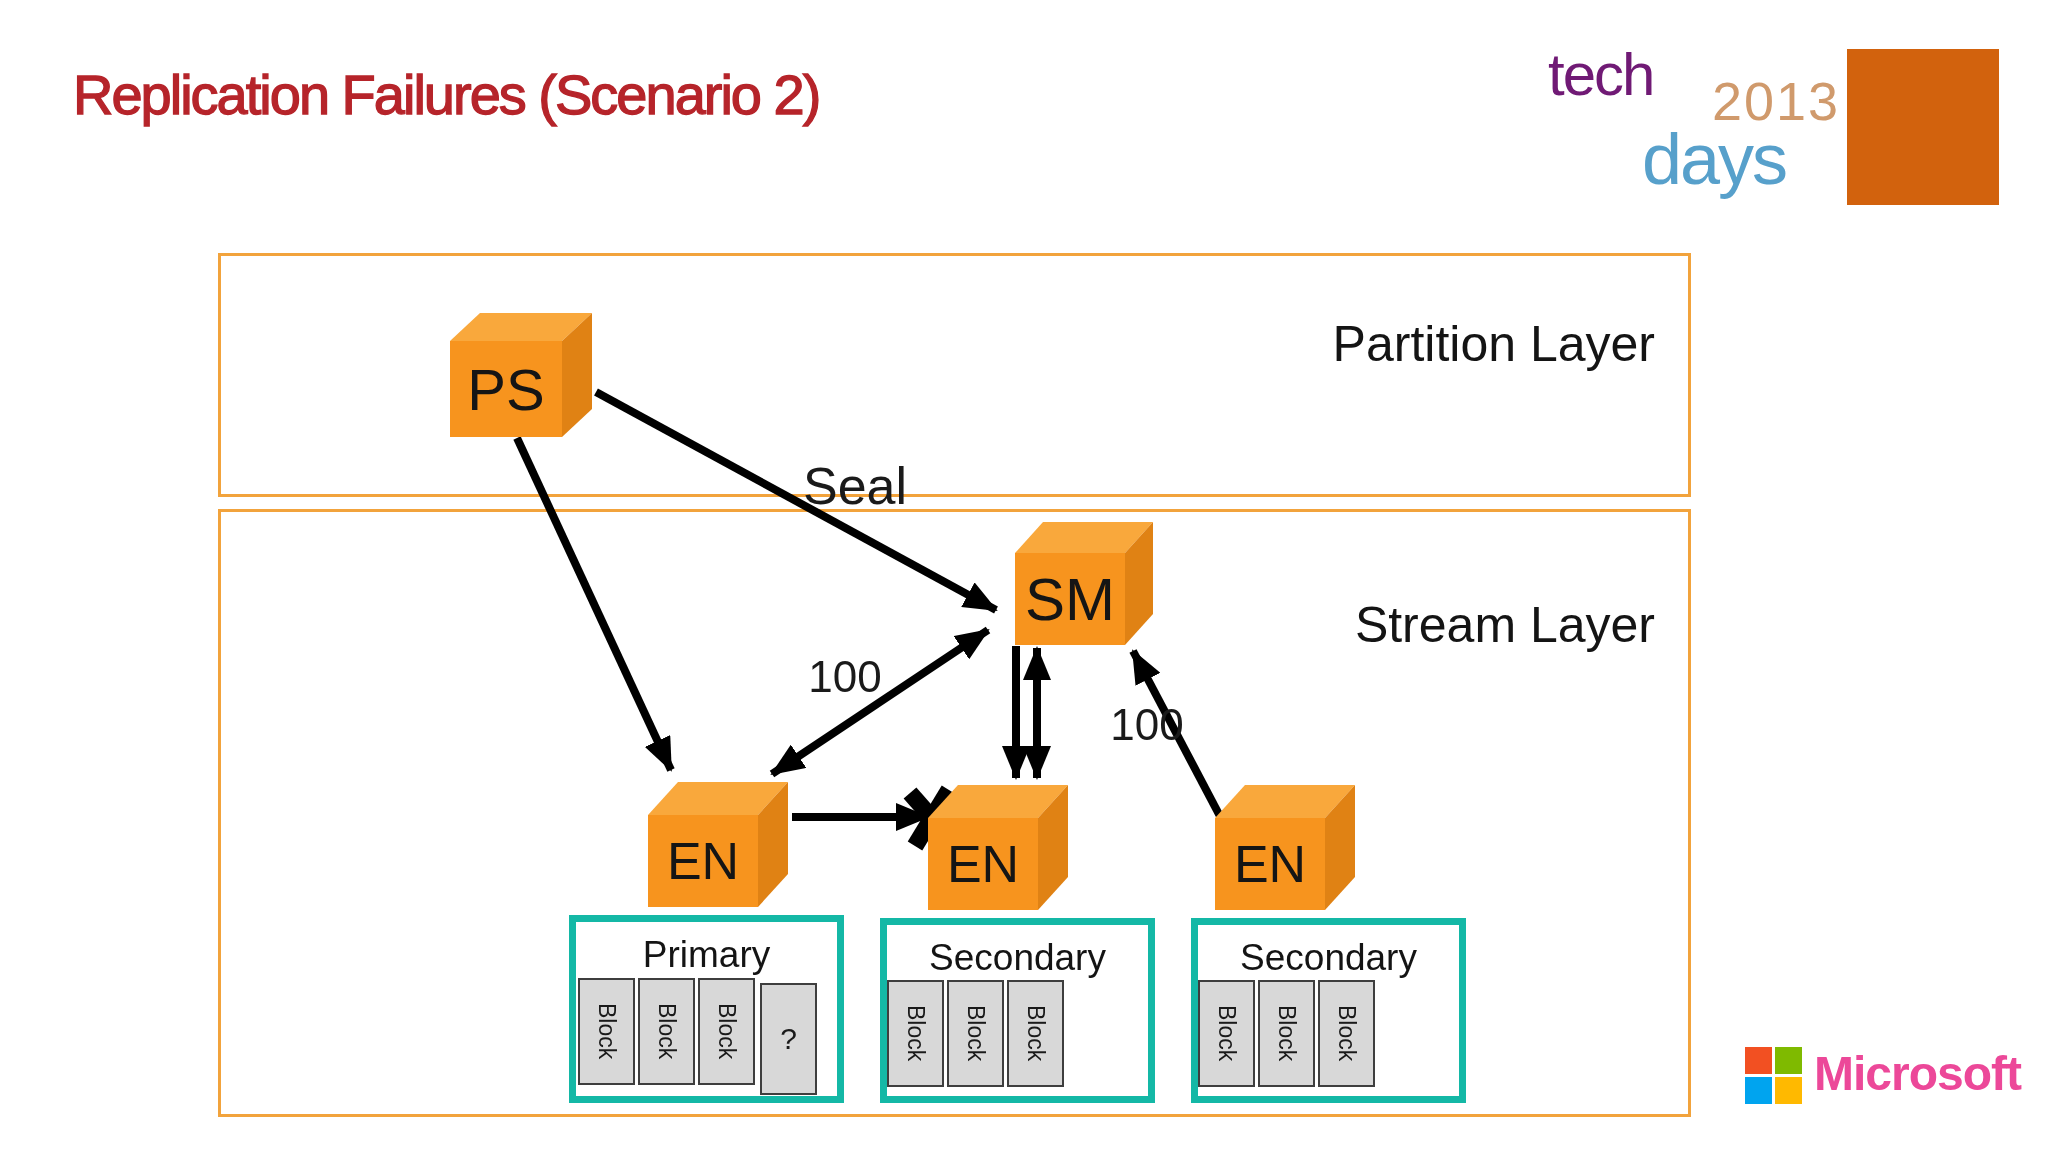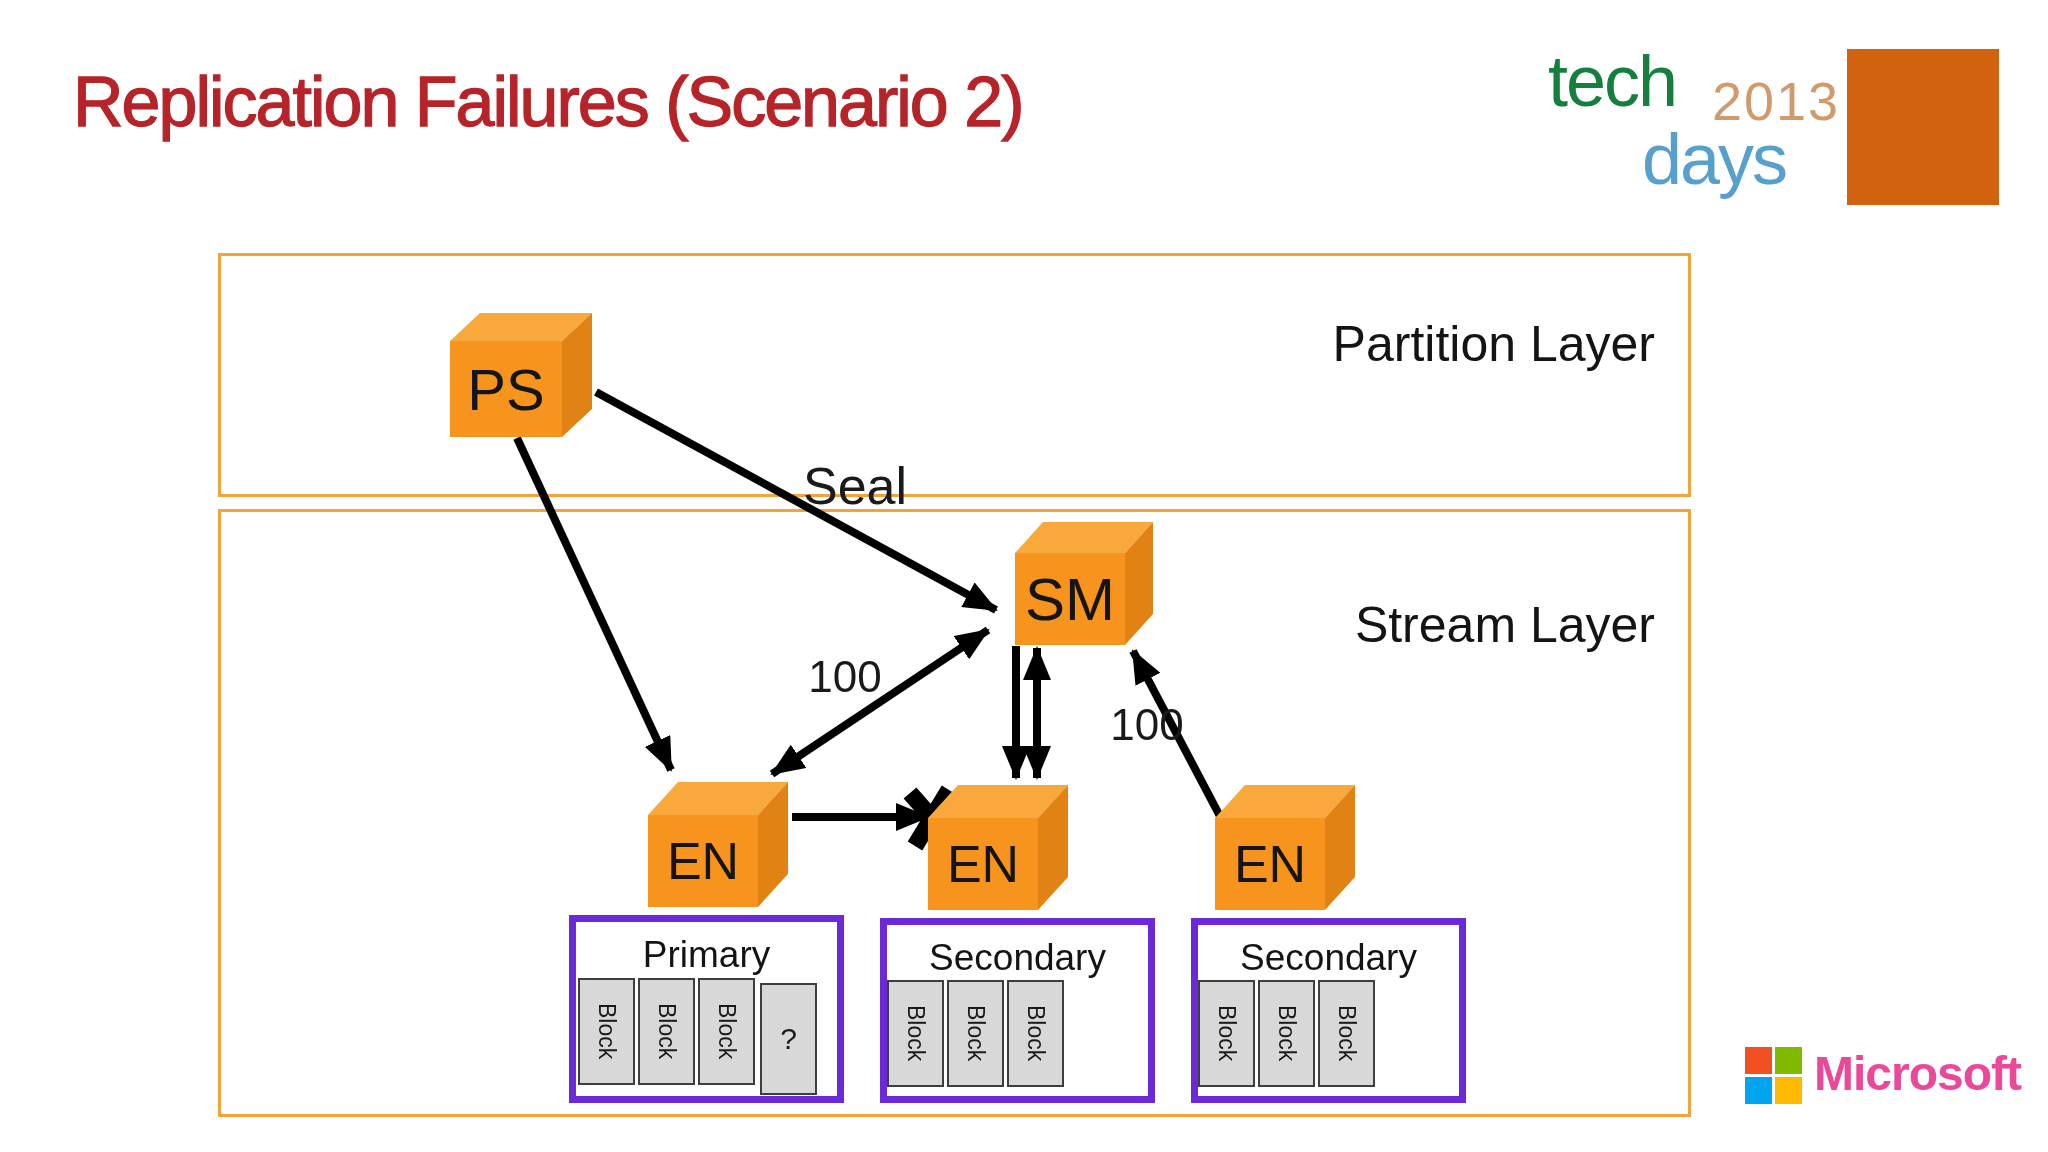--- a/index.html
+++ b/index.html
@@ -4,26 +4,26 @@
 <style>
   html,body{margin:0;padding:0;}
   body{
     width:2048px;height:1152px;background:#ffffff;overflow:hidden;position:relative;
     font-family:"Liberation Sans", sans-serif;
   }
   .abs{position:absolute;}
 
   
   .slide-title{
-    left:73px;top:62px;font-size:70px;letter-spacing:-2px;color:#B6242A;
+    left:73px;top:62px;font-size:56px;letter-spacing:-2px;color:#B6242A;
     font-weight:400;-webkit-text-stroke:1.3px #B6242A;white-space:nowrap;
   }
 
   
-  .td-tech {left:1548px;top:40px;font-size:72px;color:#15803d;letter-spacing:-2px;}
+  .td-tech {left:1548px;top:40px;font-size:60px;color:#701a75;letter-spacing:-2px;}
   .td-year {left:1712px;top:70px;font-size:54px;color:#D09A6C;letter-spacing:2px;}
   .td-days {left:1642px;top:118px;font-size:72px;color:#57A0CB;letter-spacing:-2px;}
   .td-square{left:1847px;top:49px;width:152px;height:156px;background:#D2620D;}
 
   
   .layer-box{border:3px solid #F2A33C;background:transparent;}
   .partition-box{left:218px;top:253px;width:1467px;height:238px;}
   .stream-box{left:218px;top:509px;width:1467px;height:602px;}
   .layer-label{font-size:50px;color:#141414;white-space:nowrap;}
   .partition-label{right:393px;top:275px;}
@@ -39,21 +39,21 @@
   }
   .face-front{fill:#F7941E;}
   .face-top{fill:#F9A83C;}
   .face-side{fill:#E08214;}
 
   
   .edge-label{font-size:52px;color:#1a1a1a;text-align:center;margin-top:28px;}
   .edge-label-small{font-size:44px;color:#1a1a1a;text-align:center;}
 
   
-  .extent{border:7px solid #6d28d9;background:#ffffff;box-sizing:border-box;}
+  .extent{border:7px solid #14b8a6;background:#ffffff;box-sizing:border-box;}
   .extent-primary{left:569px;top:915px;width:275px;height:188px;}
   .extent-sec1{left:880px;top:918px;width:275px;height:185px;}
   .extent-sec2{left:1191px;top:918px;width:275px;height:185px;}
   .extent-label{
     position:absolute;left:0;right:0;top:12px;text-align:center;
     font-size:37px;color:#141414;
   }
   .block{
     position:absolute;width:57px;height:107px;background:#D8D8D8;border:2px solid #3E3E3E;
     display:flex;align-items:center;justify-content:center;box-sizing:border-box;

